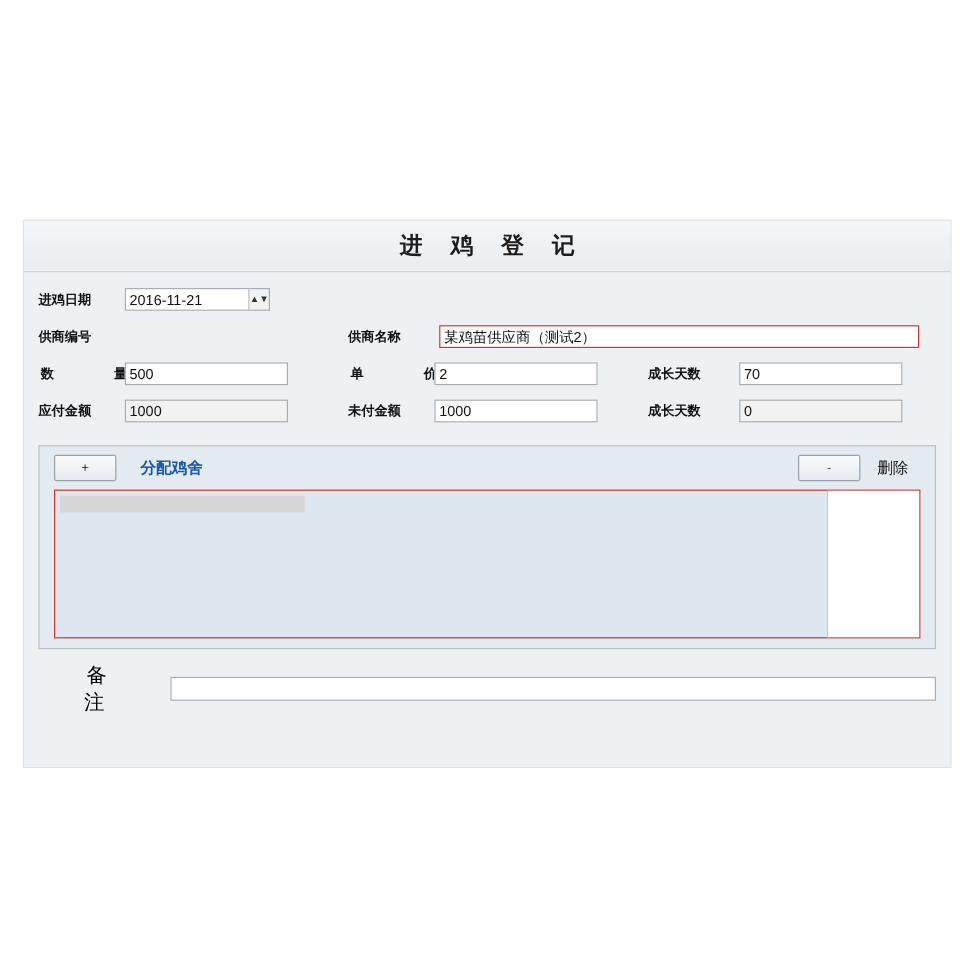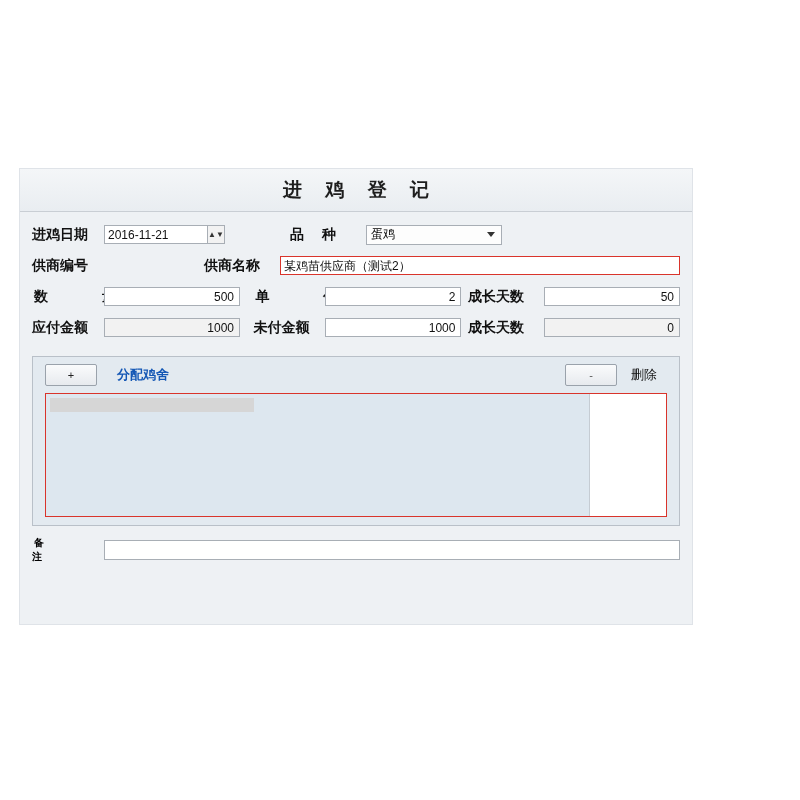--- a/index.html
+++ b/index.html
@@ -6,22 +6,22 @@
     margin: 0;
     padding: 0;
     width: 800px;
     height: 800px;
     background: #ffffff;
     font-family: "Liberation Sans", sans-serif;
   }
   #app {
     position: absolute;
     left: 20px;
-    top: 169px;
-    width: 672px;
+    top: 184px;
+    width: 772px;
     height: 455px;
     background: #eef1f4;
     box-shadow: 0 0 0 1px #dfe3e8;
   }
   .title-bar {
     height: 42px;
     background: linear-gradient(#f4f6f8, #e9edf1);
     display: flex;
     align-items: center;
     justify-content: center;
@@ -45,21 +45,21 @@
     margin-bottom: 2px;
   }
   .cell {
     display: flex;
     align-items: center;
   }
   .cell.c1 { width: 258px; }
   .cell.c2 { width: 250px; }
   .cell.c3 { flex: 1; }
   .lbl {
-    font-size: 14px;
+    font-size: 11px;
     color: #111;
     font-weight: bold;
     white-space: nowrap;
   }
   .lbl.w4 {
     display: inline-block;
     width: 72px;
     letter-spacing: 0;
   }
   .lbl.sp {
@@ -80,21 +80,21 @@
     border: 1px solid #a8aeb5;
     font-size: 12px;
     color: #111;
     padding: 0 3px;
     box-sizing: border-box;
     overflow: hidden;
     white-space: nowrap;
   }
   .fld.white { background: #ffffff; }
   .fld.red { border: 1px solid #d9342b; background: #ffffff; }
-  .fld.num { text-align: right; padding-right: 5px; }
+  .fld.num { text-align: left; padding-right: 5px; }
   .fld.w-date { width: 104px; }
   .fld.w-batch { width: 136px; }
   .fld.w-std { width: 136px; }
   .fld.w-wide { width: 400px; }
   .fld.w-sup { width: 136px; }
   .date-stepper {
     width: 17px;
     height: 19px;
     border: 1px solid #a8aeb5;
     border-left: none;
@@ -209,25 +209,26 @@
     width: 76px;
     background: #ffffff;
     border-left: 1px solid #c5ccd3;
   }
   .remark-row {
     display: flex;
     align-items: center;
     margin: 10px 12px 0 12px;
   }
   .remark-lbl {
-    font-size: 10px;
-    font-weight: bold;
+    font-size: 17px;
+    font-weight: normal;
     width: 72px;
     letter-spacing: 12px;
     text-indent: 2px;
+    margin-left: 38px;
   }
   .remark-field {
     flex: 1;
     height: 20px;
     background: #ffffff;
     border: 1px solid #a8aeb5;
     box-sizing: border-box;
   }
   .footnote {
     margin-top: 9px;
@@ -247,29 +248,20 @@
   </div>
 
   <div class="form-panel">
 
     <div class="row">
       <div class="cell c1">
         <span class="lbl w4">进鸡日期</span>
         <span class="fld white w-date">2016-11-21</span>
         <span class="date-stepper">▲▼</span>
       </div>
-      <div class="cell c3">
-        <span class="lbl lbl2">品　 种</span>
-        <span class="select">
-          <span>蛋鸡</span>
-          <span class="arrow">
-              <span class="caret"></span>
-            </span>
-        </span>
-      </div>
     </div>
 
     <div class="row">
       <div class="cell c1">
         <span class="lbl w4">供商编号</span>
       </div>
       <div class="cell c3">
         <span class="lbl lbl2">供商名称</span>
         <span class="fld red w-wide">某鸡苗供应商（测试2）</span>
       </div>
@@ -279,21 +271,21 @@
       <div class="cell c1">
         <span class="lbl sp">数　 量</span>
         <span class="fld white num w-std">500</span>
       </div>
       <div class="cell c2">
         <span class="lbl sp">单　 价</span>
         <span class="fld white num w-batch">2</span>
       </div>
       <div class="cell c3">
         <span class="lbl lbl2">成长天数</span>
-        <span class="fld white num w-std">50</span>
+        <span class="fld white num w-std">70</span>
       </div>
     </div>
 
     <div class="row">
       <div class="cell c1">
         <span class="lbl w4">应付金额</span>
         <span class="fld num w-std">1000</span>
       </div>
       <div class="cell c2">
         <span class="lbl w4">未付金额</span>

